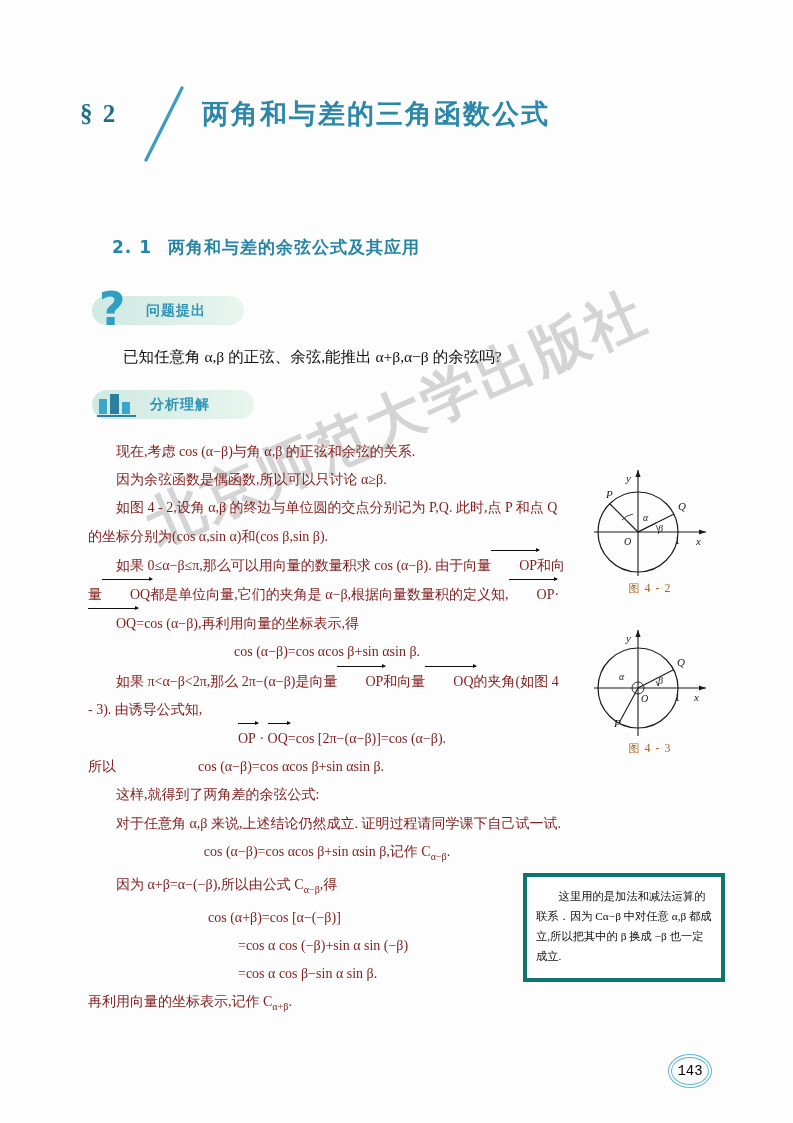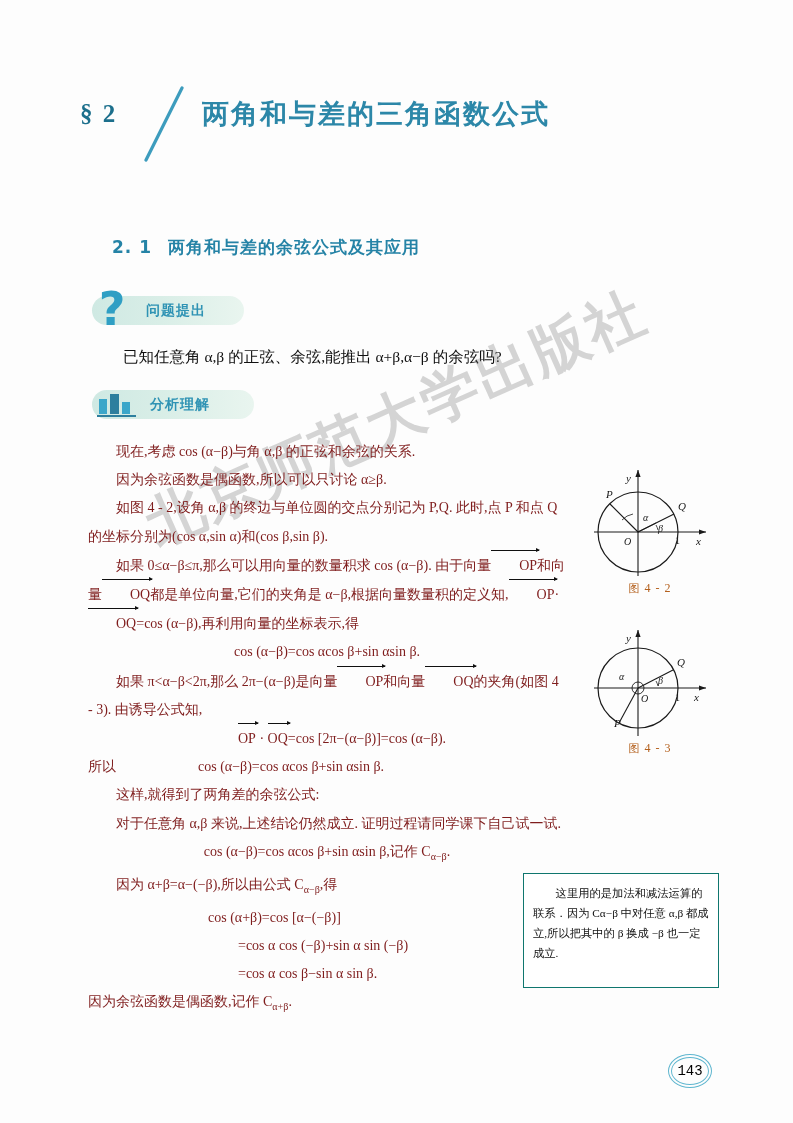--- a/index.html
+++ b/index.html
@@ -213,22 +213,22 @@
     letter-spacing: 1px;
   }
   .fig-caption .cjk { font-family: "DejaVu Sans", sans-serif; font-size: 11px; }
 
   
   .side-note {
     position: absolute;
     left: 523px;
     top: 873px;
     width: 176px;
-    padding: 9px 9px 24px 9px;
-    border: 1px solid #0f766e;
+    padding: 9px 9px 12px 9px;
+    border: 4px solid #0f766e;
     background: #ffffff;
     font-family: "Liberation Serif", "DejaVu Serif", serif;
     font-size: 11.3px;
     line-height: 20px;
     color: #111;
     text-indent: 2em;
     z-index: 8;
   }
 
   
@@ -328,21 +328,21 @@
     <p class="ctr math">
       <span>cos (α−β)=cos αcos β+sin αsin β,记作 C</span><sub>α−β</sub><span>.</span>
     </p>
     <p class="ind">
       <span>因为 α+β=α−(−β),所以由公式 C</span><sub>α−β</sub><span>,得</span>
     </p>
     <p class="ctr-left math">cos (α+β)=cos [α−(−β)]</p>
     <p class="ctr-left2 math">=cos α cos (−β)+sin α sin (−β)</p>
     <p class="ctr-left2 math">=cos α cos β−sin α sin β.</p>
     <p>
-      <span>因为余弦函数是偶函数,记作 C</span><sub>α+β</sub><span>.</span>
+      <span>再利用向量的坐标表示,记作 C</span><sub>α+β</sub><span>.</span>
     </p>
   </div>
 
   <div class="figure" id="figure-4-2">
     <svg width="128" height="118" viewBox="0 0 128 118">
       <line x1="8" y1="70" x2="120" y2="70" stroke="#1a1a1a" stroke-width="1.1"></line>
       <polygon points="120,70 113,67.4 113,72.6" fill="#1a1a1a"></polygon>
       <line x1="52" y1="114" x2="52" y2="8" stroke="#1a1a1a" stroke-width="1.1"></line>
       <polygon points="52,8 49.4,15 54.6,15" fill="#1a1a1a"></polygon>
       <circle cx="52" cy="70" r="40" fill="none" stroke="#1a1a1a" stroke-width="1.2"></circle>

